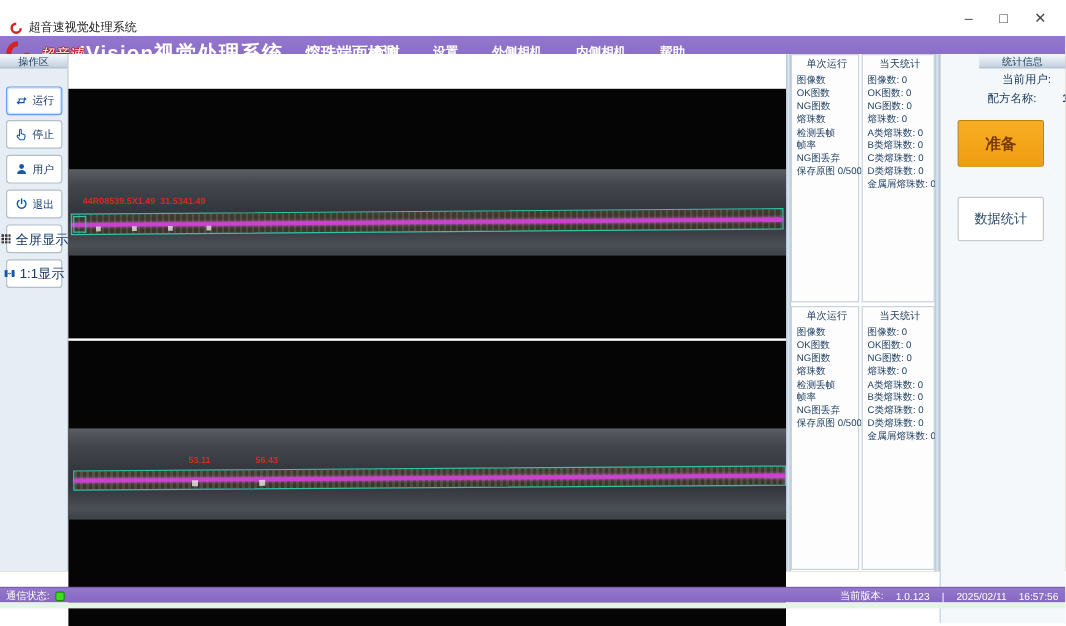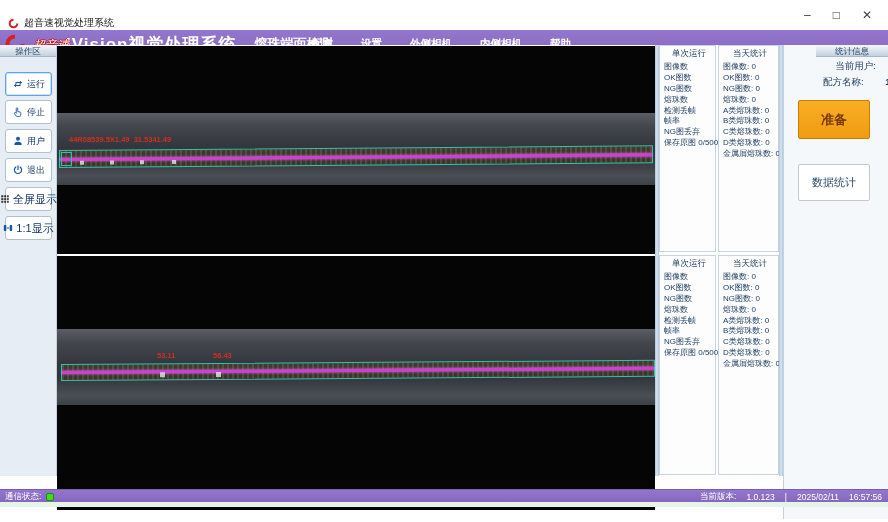--- a/index.html
+++ b/index.html
@@ -37,21 +37,21 @@
   .sidebar { position:absolute; left:0; top:0; width:57px; height:431px; background:#e6edf5; border-right:1px solid #c4d1de; }
   .panel-header { height:12px; background:linear-gradient(180deg,#f4f8fc,#c3d1df); border-bottom:1px solid #a7b8c9; font-size:8.5px; color:#1c3c5c; padding:1px 3px 0 3px; }
   .side-btn { position:absolute; left:5px; width:47px; height:24px; background:#fff; border:1px solid #b3bfcb; border-radius:3px; display:flex; align-items:center; justify-content:center; gap:3px; cursor:default; }
   .side-btn.active { border:1px solid #62a0e8; box-shadow:0 0 0 1px #cfe2f8 inset; }
   .side-btn svg { width:12px; height:12px; flex:0 0 auto; }
   .side-btn .blabel { font-size:9px; color:#14386a; white-space:nowrap; }
   .side-btn.small .blabel { font-size:11px; }
 
   
   .viewport { position:absolute; left:57px; top:0; width:598px; height:431px; background:#fff; }
-  .image-panel { position:absolute; left:0; width:598px; background:#050505; overflow:hidden; }
+  .image-panel { position:absolute; left:0; width:598px; background:#050505; overflow:hidden;margin-top:28px; }
   .image-panel.top { top:1px; height:208px; }
   .image-panel.bottom { top:211px; height:254px; }
   .gray-band { position:absolute; left:0; width:100%; background:linear-gradient(180deg,#5a5d63 0%,#43464d 18%,#34373d 45%,#31343a 62%,#4a4e55 88%,#3c4047 100%); }
   .image-panel.top .gray-band { top:67px; height:72px; }
   .image-panel.bottom .gray-band { top:73px; height:76px; }
   .strip { position:absolute; border:1px solid #35c0aa; background:
       repeating-linear-gradient(90deg, rgba(255,255,255,0.07) 0 2px, rgba(0,0,0,0.12) 2px 5px),
       linear-gradient(180deg,#4a4736,#3a382b 60%,#45422f); }
   .image-panel.top .strip { left:2px; right:2px; top:104px; height:18px; transform:rotate(-0.45deg); transform-origin:left center; }
   .image-panel.bottom .strip { left:4px; right:0; top:108px; height:17px; transform:rotate(-0.4deg); transform-origin:left center; }

